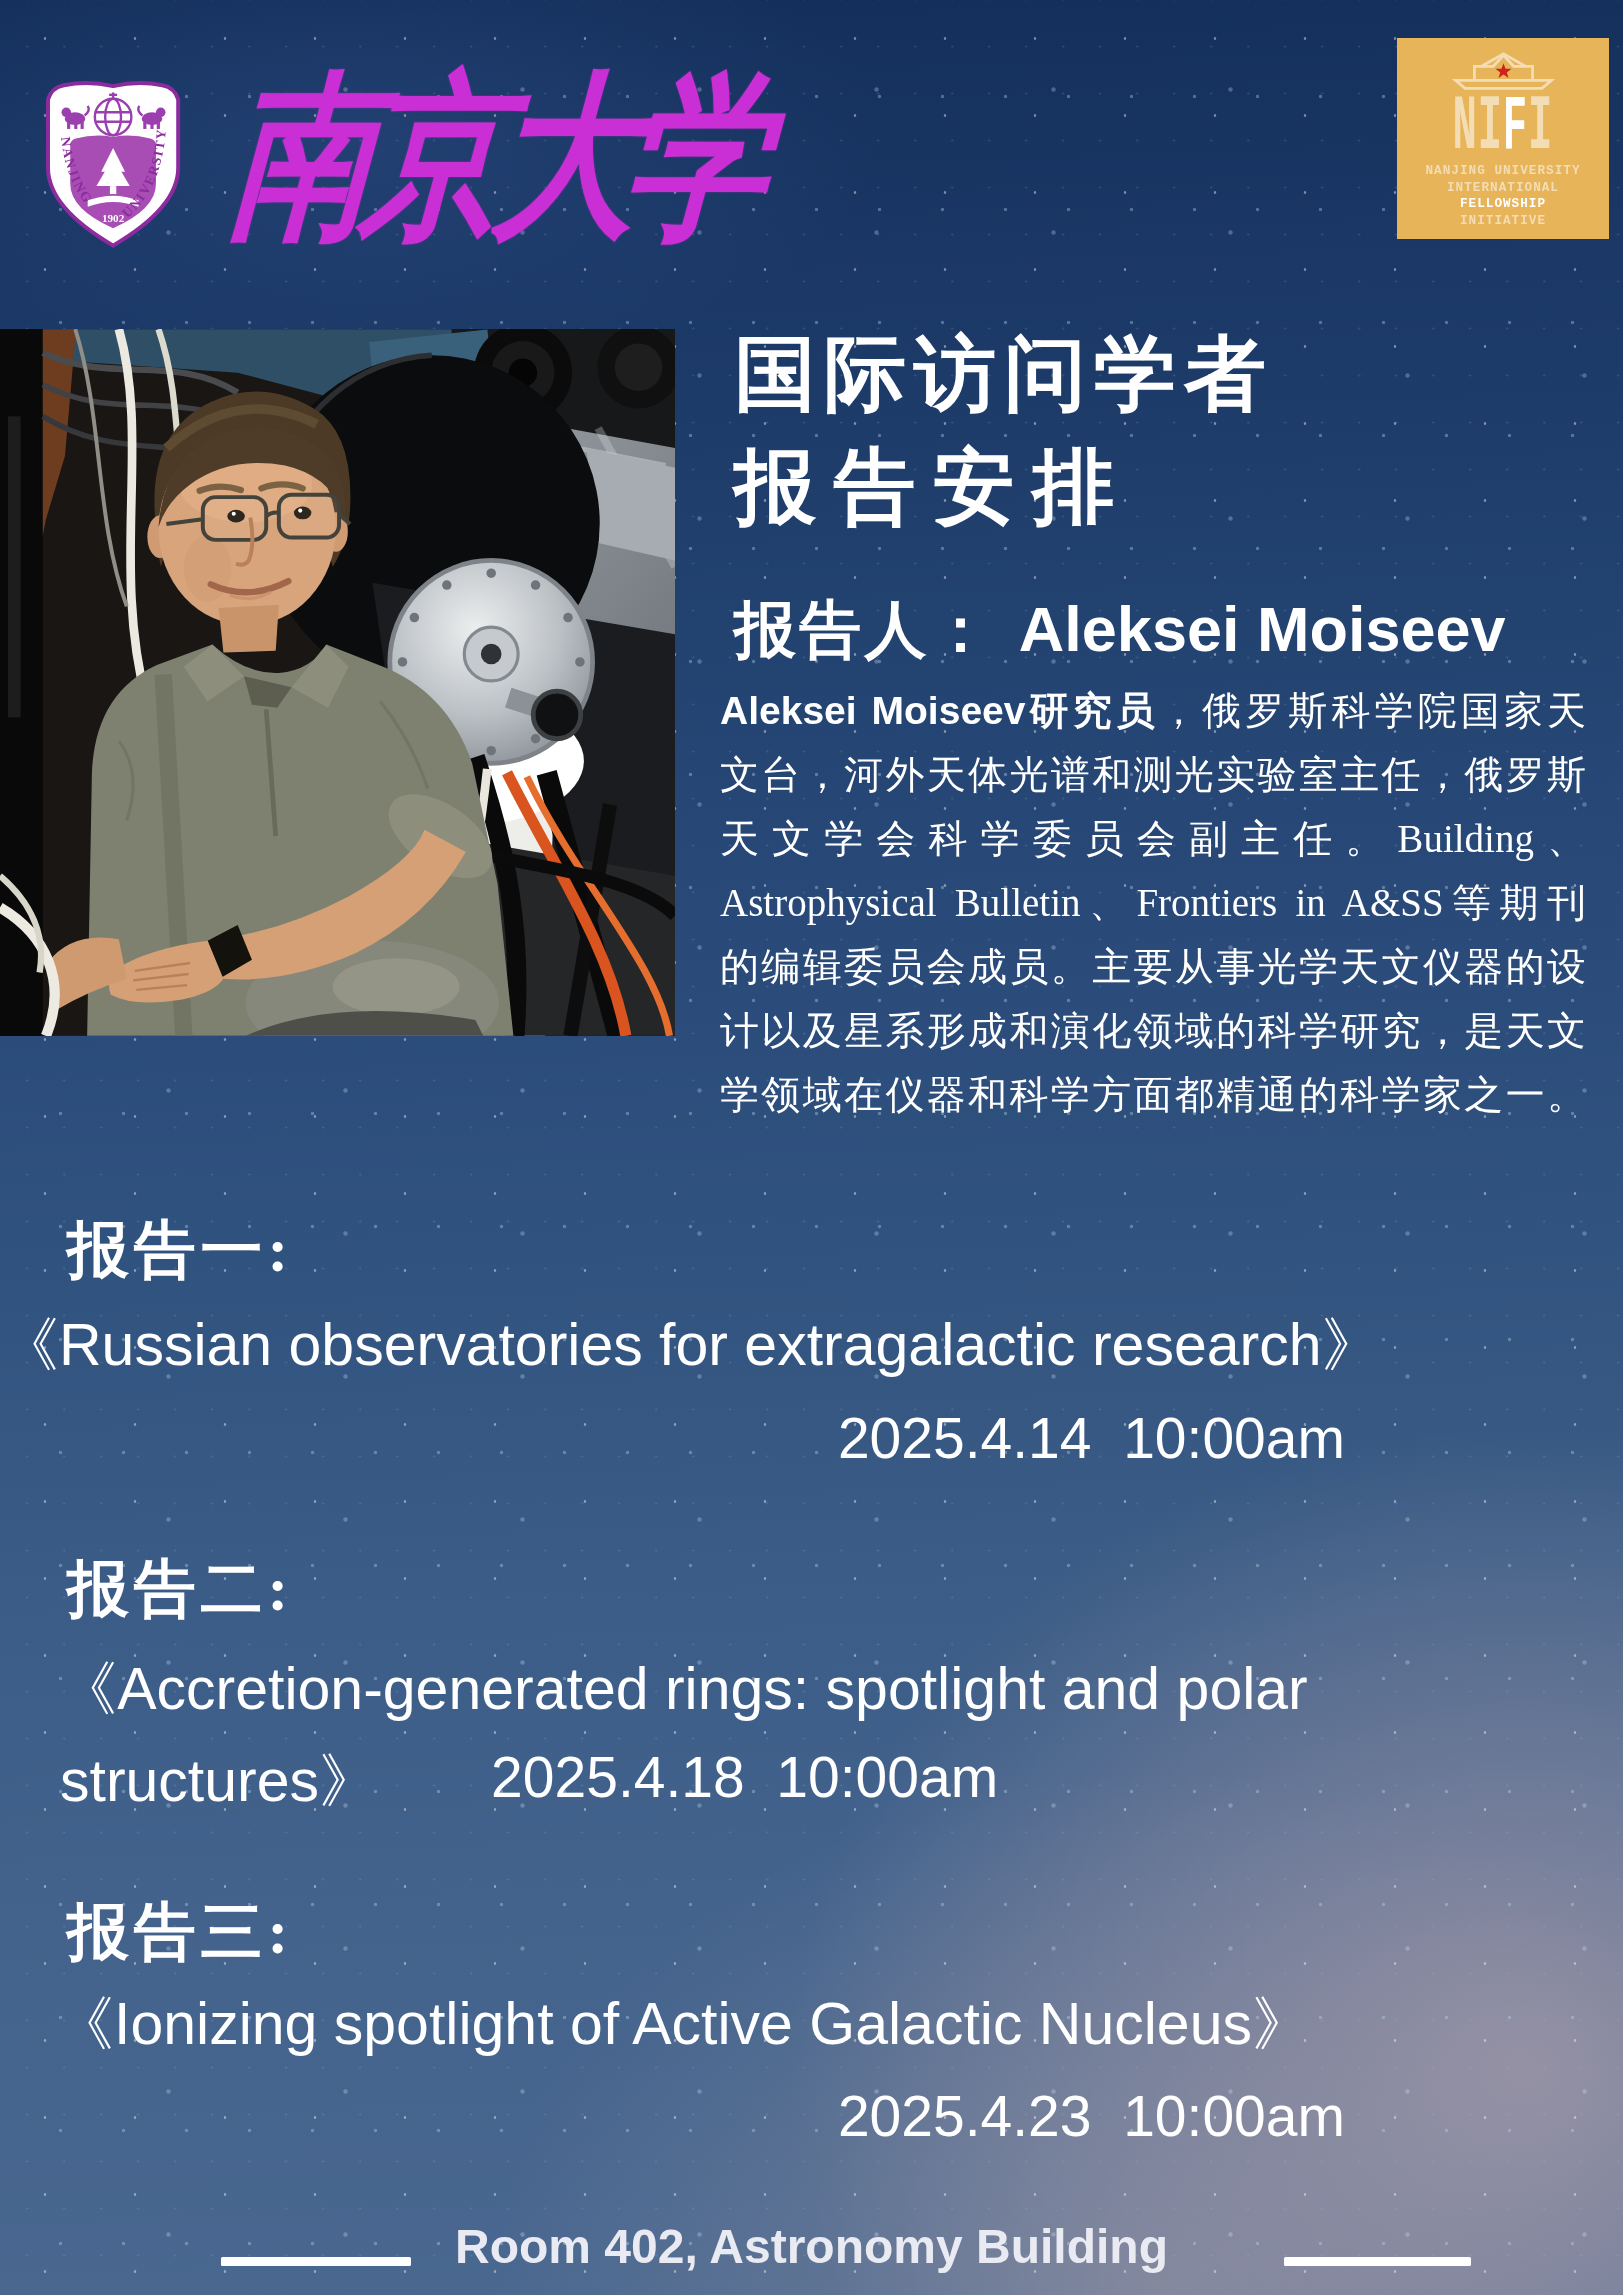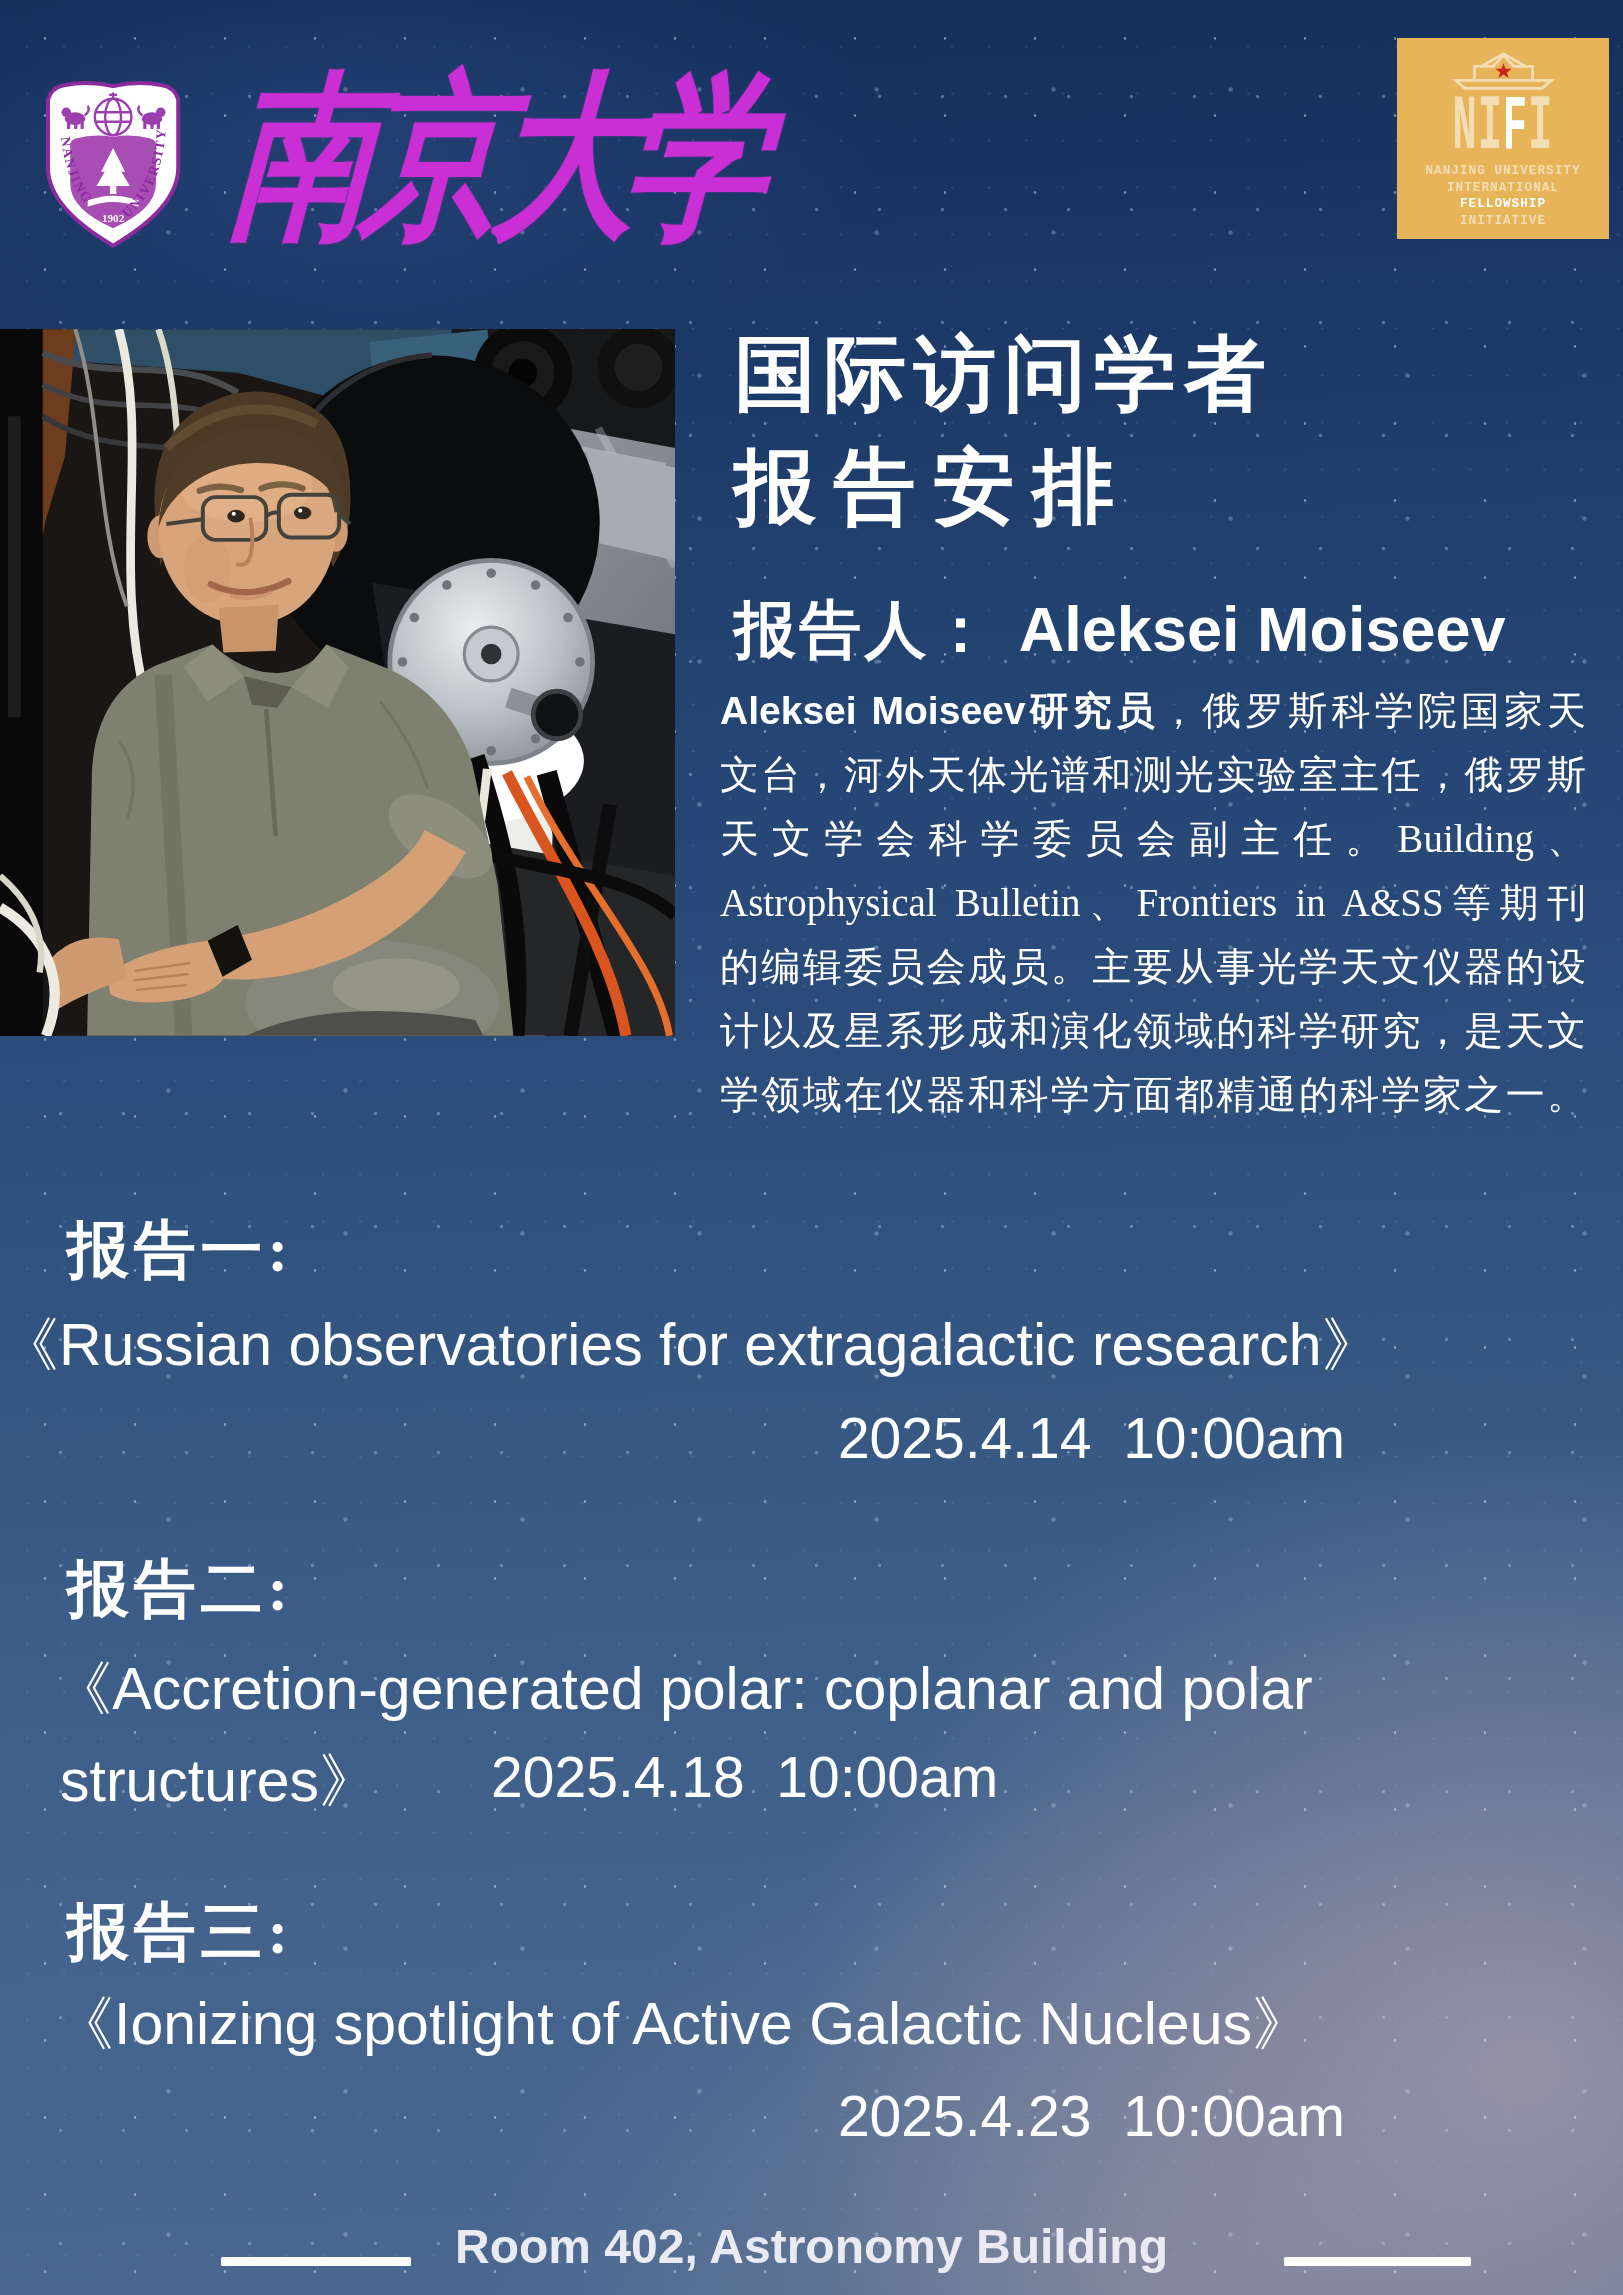--- a/index.html
+++ b/index.html
@@ -273,21 +273,21 @@
     <div class="bio-line">的编辑委员会成员。主要从事光学天文仪器的设</div>
     <div class="bio-line">计以及星系形成和演化领域的科学研究，是天文</div>
     <div class="bio-line">学领域在仪器和科学方面都精通的科学家之一。</div>
   </div>
 
   <div class="abs serif talk-label" style="top:1208px">报告一:</div>
   <div class="abs talk-title" style="top:1306px">《Russian observatories for extragalactic research》</div>
   <div class="abs talk-date" style="top:1405px">2025.4.14  10:00am</div>
 
   <div class="abs serif talk-label" style="top:1547px">报告二:</div>
-  <div class="abs talk-title" style="top:1650px">《Accretion-generated polar: coplanar and polar</div>
+  <div class="abs talk-title" style="top:1650px">《Accretion-generated rings: spotlight and polar</div>
   <div class="abs talk2-line2">
     <span class="talk2-structures">structures》</span>
     <span class="talk2-date">2025.4.18  10:00am</span>
   </div>
 
   <div class="abs serif talk-label" style="top:1890px">报告三:</div>
   <div class="abs talk-title" style="top:1985px">《Ionizing spotlight of Active Galactic Nucleus》</div>
   <div class="abs talk-date" style="top:2083px">2025.4.23  10:00am</div>
 
   <div class="abs footer-bar footer-bar-left"></div>

